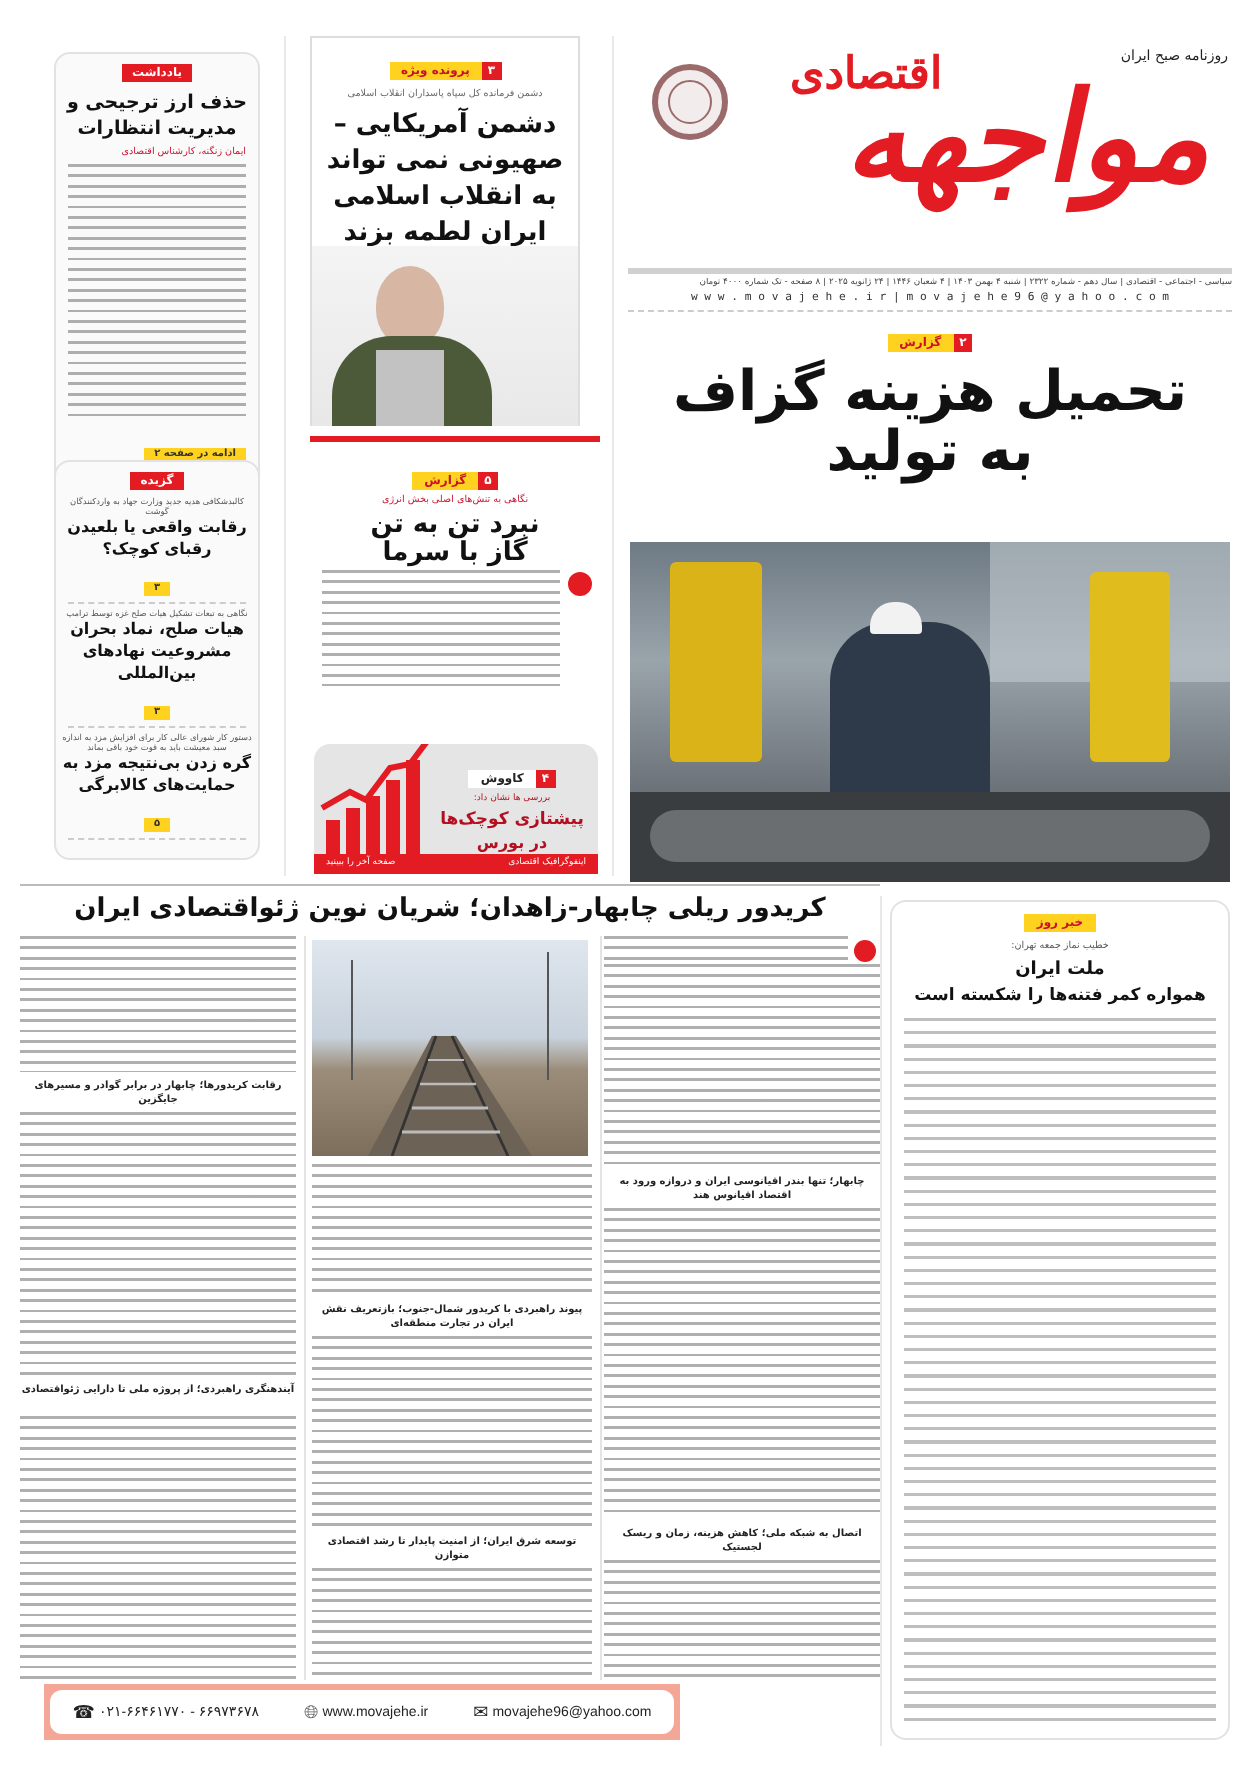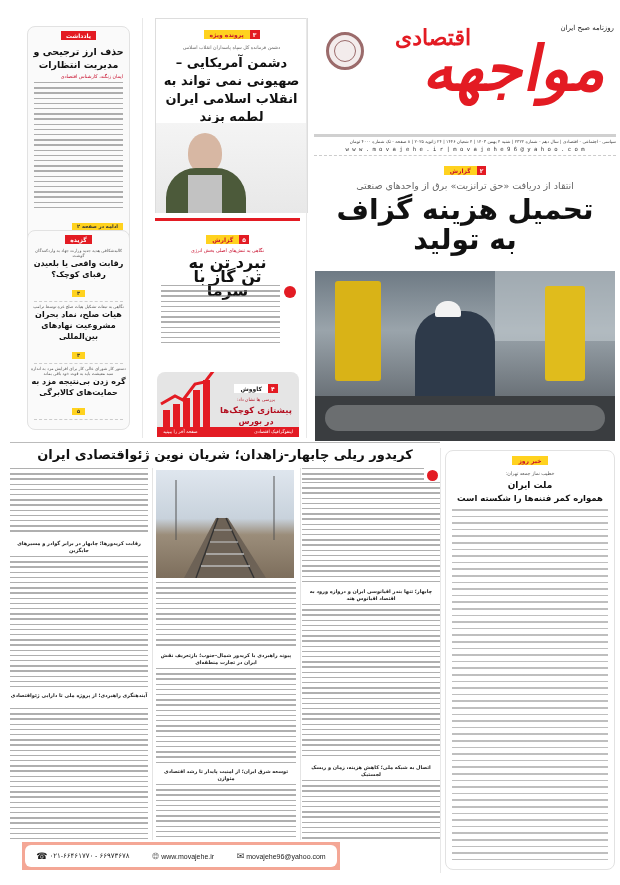--- a/index.html
+++ b/index.html
@@ -33,38 +33,37 @@
   <div class="abs rtl" style="left:4px; right:4px; top:139px; font-size:4.4px; color:#444; white-space:nowrap; overflow:hidden;">سیاسی - اجتماعی - اقتصادی | سال دهم - شماره ۲۳۲۲ | شنبه ۴ بهمن ۱۴۰۳ | ۴ شعبان ۱۴۴۶ | ۲۴ ژانویه ۲۰۲۵ | ۸ صفحه - تک شماره ۴۰۰۰ تومان</div>
   <div class="abs" style="left:4px; right:4px; top:146px; font-size:5.6px; color:#333; direction:ltr; text-align:center; white-space:nowrap; overflow:hidden; font-family:'DejaVu Sans Mono',monospace;">w w w . m o v a j e h e . i r  |  m o v a j e h e 9 6 @ y a h o o . c o m</div>
   <div class="abs sep" style="left:4px; right:4px; top:155px;"></div>
 </div>
 
 <div class="abs center" style="left:315px; top:158px; width:300px; height:285px;">
   <div class="kicker-badge" style="margin-top:3px;">
     <span class="num">۲</span>
     <span class="lbl">گزارش</span>
   </div>
-  <div style="font-size:9.5px; color:#666; margin-top:3px;">انتقاد از دریافت «حق ترانزیت» برق از واحدهای صنعتی</div>
   <div style="margin-top:4px; font-weight:bold; color:#111; line-height:30px;">
     <div style="font-size:28px;">تحمیل هزینه گزاف</div>
     <div style="font-size:28px;">به تولید</div>
   </div>
   
   <div class="abs" style="left:0; top:113px; width:300px; height:170px; background:linear-gradient(180deg,#6e7a84 0%,#9aa4ab 35%,#4a4f55 100%); overflow:hidden;">
     <div class="abs" style="right:0; top:0; width:120px; height:70px; background:#c2c9ce; opacity:.6;"></div>
     <div class="abs" style="left:20px; top:10px; width:46px; height:100px; background:#d9b317; border-radius:3px;"></div>
     <div class="abs" style="right:30px; top:15px; width:40px; height:95px; background:#e0bc1c; border-radius:3px;"></div>
     <div class="abs" style="left:100px; top:40px; width:80px; height:110px; background:#2e3a4a; border-radius:30px 30px 4px 4px;"></div>
     <div class="abs" style="left:120px; top:30px; width:26px; height:16px; background:#f2f2f2; border-radius:12px 12px 2px 2px;"></div>
     <div class="abs" style="left:0; bottom:0; width:300px; height:45px; background:#3a3d40;"></div>
     <div class="abs" style="left:10px; bottom:10px; width:280px; height:26px; background:#6b6e70; border-radius:13px;"></div>
   </div>
 </div>
 
-<div class="abs" style="left:155px; top:18px; width:153px; height:195px; border:1px solid #ddd; border-bottom:none; background:#fff;">
+<div class="abs" style="left:155px; top:18px; width:135px; height:195px; border:1px solid #ddd; border-bottom:none; background:#fff;">
   <div class="center" style="margin-top:3px;">
     <span class="kicker-badge">
       <span class="num">۳</span>
       <span class="lbl">پرونده ویژه</span>
     </span>
   </div>
   <div class="center" style="font-size:4.8px; color:#666; margin-top:4px;">دشمن فرمانده کل سپاه پاسداران انقلاب اسلامی</div>
   <div class="center" style="font-size:13px; font-weight:bold; line-height:18px; color:#111; margin-top:4px; padding:0 4px;">دشمن آمریکایی – صهیونی نمی تواند به انقلاب اسلامی ایران لطمه بزند</div>
   <div class="abs" style="left:0; right:0; bottom:0; height:90px; background:linear-gradient(180deg,#f4f4f4 0%,#e8e8e8 100%); overflow:hidden;">
     <div class="abs" style="left:32px; top:10px; width:34px; height:40px; background:#d7b7a3; border-radius:50% 50% 45% 45%;"></div>
@@ -114,21 +113,21 @@
 </div>
 
 <div class="abs" style="left:155px; top:218px; width:145px; height:120px; border-top:3px solid #e31b23;">
   <div class="center" style="margin-top:6px;">
     <span class="kicker-badge">
       <span class="num">۵</span>
       <span class="lbl">گزارش</span>
     </span>
   </div>
   <div class="center" style="font-size:4.8px; color:#c8102e; margin-top:2px;">نگاهی به تنش‌های اصلی بخش انرژی</div>
-  <div class="center" style="font-size:16px; font-weight:bold; line-height:14px; color:#111; margin-top:3px; padding:0 28px;">نبرد تن به تن گاز با سرما</div>
+  <div class="center" style="font-size:13px; font-weight:bold; line-height:14px; color:#111; margin-top:3px; padding:0 28px;">نبرد تن به تن گاز با سرما</div>
   <div class="abs" style="right:4px; top:65px; width:12px; height:12px; border-radius:50%; background:#e31b23;"></div>
   <div class="abs lines-dense" style="left:6px; right:20px; top:64px; height:58px;"></div>
 </div>
 
 <div class="abs" style="left:157px; top:372px; width:142px; height:65px; background:#e5e5e5; border-radius:8px 8px 0 0; overflow:hidden;">
   <svg class="abs" style="left:2px; top:-14px;" width="60" height="70" viewBox="0 0 60 70">
     <rect x="4" y="52" width="7" height="18" fill="#e31b23"></rect>
     <rect x="14" y="46" width="7" height="24" fill="#e31b23"></rect>
     <rect x="24" y="40" width="7" height="30" fill="#e31b23"></rect>
     <rect x="34" y="32" width="7" height="38" fill="#e31b23"></rect>

